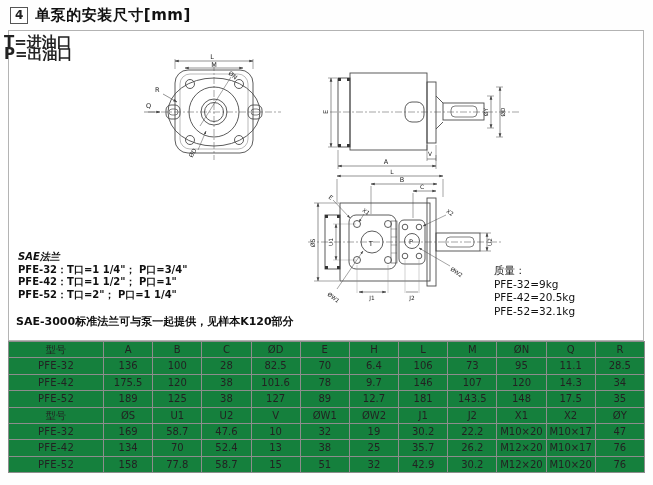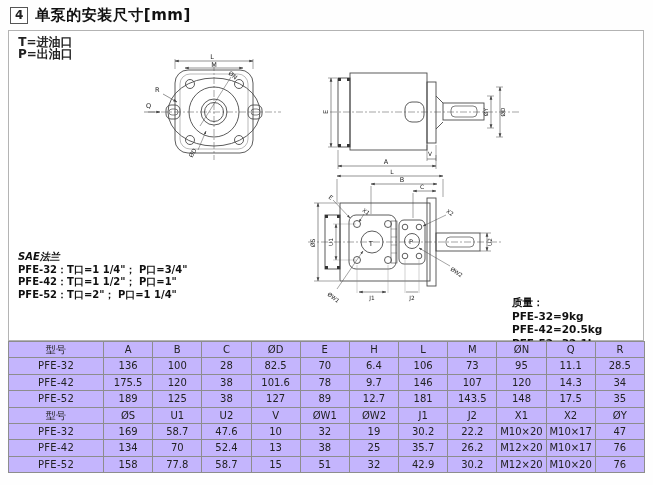--- a/index.html
+++ b/index.html
@@ -6,33 +6,33 @@
   .page{position:relative;width:653px;height:485px;background:#fefefe;overflow:hidden;
         font-family:"DejaVu Sans","Liberation Sans",sans-serif;color:#1a1a1a;}
   
   .hdr{position:absolute;left:10px;top:6px;display:flex;align-items:center;gap:7px;}
   .numbox{display:inline-block;border:1.5px solid #555;padding:0 4px;font-size:12px;
           font-weight:bold;line-height:15px;color:#222;background:#fff;}
   .title{font-size:15px;font-weight:bold;letter-spacing:.5px;color:#111;}
   
   .frame{position:absolute;left:8px;top:30px;width:636px;height:311px;
          border:1px solid #b3b3b3;background:#fff;box-sizing:border-box;}
-  .noteblk{position:absolute;left:18px;top:36px;font-size:12px;font-weight:600;
-           line-height:12px;color:#222;text-align:center;}
+  .noteblk{position:absolute;left:4px;top:36px;font-size:15px;font-weight:600;
+           line-height:12px;color:#222;}
   .saeblk{position:absolute;left:18px;top:251px;font-size:10px;font-weight:600;
           line-height:12.5px;color:#111;}
   .saeblk .t{font-weight:700;font-style:italic;}
   .sae3000{position:absolute;left:16px;top:314px;font-size:11px;font-weight:700;color:#111;}
-  .massblk{position:absolute;left:512px;top:264px;font-size:10.5px;font-weight:700;
-           line-height:13.5px;color:#111;margin-top:32px;}
+  .massblk{position:absolute;left:494px;top:264px;font-size:10.5px;font-weight:400;
+           line-height:13.5px;color:#111;}
   
   .draw{position:absolute;left:0;top:0;width:653px;height:485px;}
   
   .dim-table{position:absolute;left:8px;top:341px;width:637px;border-collapse:collapse;
-             table-layout:fixed;font-size:10px;color:#222;background:#c4b5fd;}
+             table-layout:fixed;font-size:10px;color:#222;background:#15803d;}
   .dim-table td{border:1px solid #8d8d8d;text-align:center;height:15.4px;line-height:15.4px;
                 padding:0;overflow:hidden;white-space:nowrap;}
   .dim-table td.model{letter-spacing:.3px;}
   svg text{font-family:"DejaVu Sans","Liberation Sans",sans-serif;fill:#222;}
 </style>
 </head>
 <body>
 
 <div class="page">
 
@@ -47,20 +47,21 @@
     <div>T=进油口</div>
     <div>P=出油口</div>
   </div>
 
   <div class="saeblk">
     <div class="t">SAE法兰</div>
     <div>PFE-32：T口=1 1/4"；  P口=3/4"</div>
     <div>PFE-42：T口=1 1/2"；  P口=1"</div>
     <div>PFE-52：T口=2"；      P口=1 1/4"</div>
   </div>
+  <div class="sae3000">SAE-3000标准法兰可与泵一起提供，见样本K120部分</div>
 
   <div class="massblk">
     <div>质量：</div>
     <div>PFE-32=9kg</div>
     <div>PFE-42=20.5kg</div>
     <div>PFE-52=32.1kg</div>
   </div>
 
   <svg class="draw" viewBox="0 0 653 485">
     <defs>

